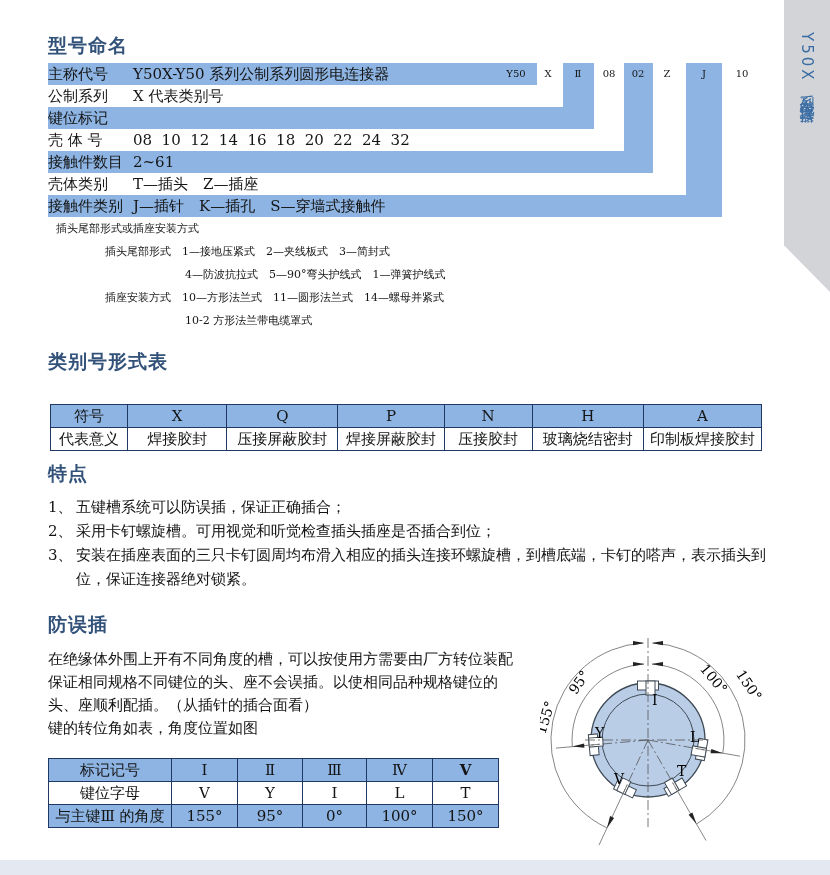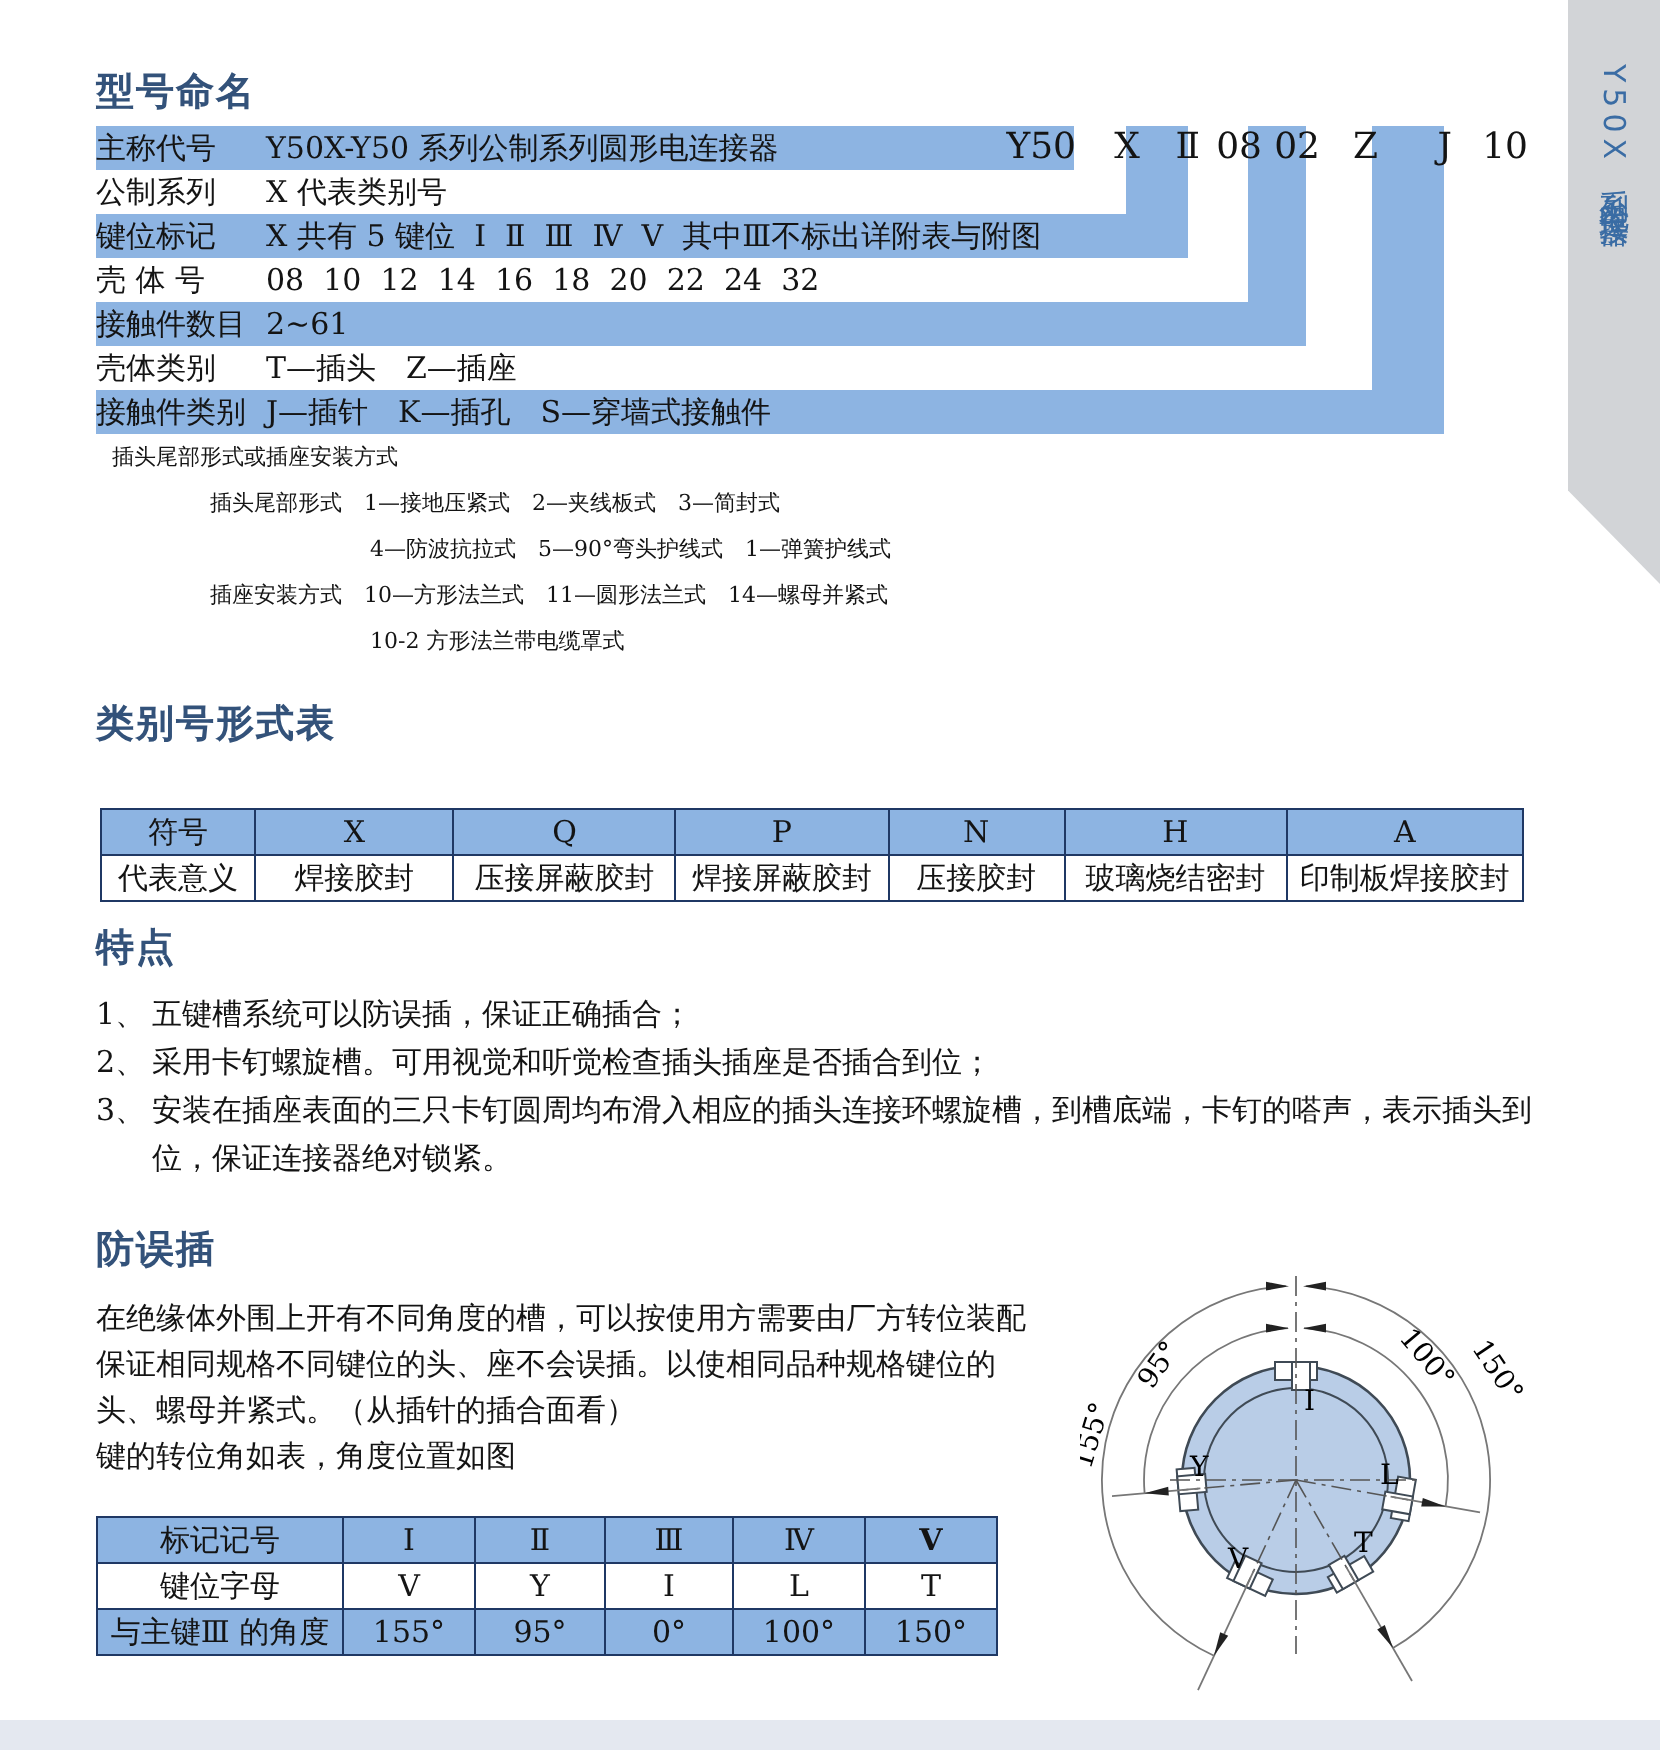--- a/index.html
+++ b/index.html
@@ -6,21 +6,21 @@
   .page{position:relative;width:830px;height:875px;background:#ffffff;overflow:hidden;
         font-family:"DejaVu Serif","Liberation Serif",serif;color:#141414;}
   .sec-title{position:absolute;left:48px;font-size:19px;font-weight:bold;color:#33527A;
              font-family:"DejaVu Sans","Liberation Sans",sans-serif;letter-spacing:1px;}
   
   .bar{position:absolute;background:#8DB4E2;}
   .nrow{position:absolute;left:48px;height:22px;line-height:22px;font-size:15px;display:flex;}
   .nrow .lab{width:85px;flex:0 0 85px;white-space:pre;}
   .nrow .desc{white-space:pre;}
   .code-cell{position:absolute;top:63px;height:18px;line-height:22px;width:44px;
-             text-align:right;font-size:18px;}
+             text-align:center;font-size:10px;}
   .tail-line{position:absolute;height:22px;line-height:22px;font-size:11px;white-space:pre;}
   
   table{border-collapse:collapse;table-layout:fixed;}
   td{border:1.5px solid #1F3864;text-align:center;font-size:15px;height:22px;
      padding:0 2px;overflow:hidden;white-space:nowrap;}
   .blue-row td, td.blue{background:#8DB4E2;}
   .key-table tr:first-child td:last-child{font-weight:bold;}
   
   .feat-item{position:relative;padding-left:28px;font-size:15px;line-height:24px;}
   .feat-num{position:absolute;left:0;top:0;}
@@ -59,21 +59,20 @@
     <div class="nrow" style="top:63px;">
         <span class="lab">主称代号</span>
         <span class="desc">Y50X-Y50 系列公制系列圆形电连接器</span>
       </div>
     <div class="nrow" style="top:85px;">
         <span class="lab">公制系列</span>
         <span class="desc">X 代表类别号</span>
       </div>
     <div class="nrow" style="top:107px;">
         <span class="lab">键位标记</span>
-        <span class="desc">X 共有 5 键位  Ⅰ  Ⅱ  Ⅲ  Ⅳ  Ⅴ  其中Ⅲ不标出详附表与附图</span>
       </div>
     <div class="nrow" style="top:129px;">
         <span class="lab">壳 体 号</span>
         <span class="desc">08  10  12  14  16  18  20  22  24  32</span>
       </div>
     <div class="nrow" style="top:151px;">
         <span class="lab">接触件数目</span>
         <span class="desc">2~61</span>
       </div>
     <div class="nrow" style="top:173px;">
@@ -138,21 +137,21 @@
   <div style="position:absolute;left:48px;top:495px;width:742px;">
     <div class="feat-item"><span class="feat-num">1、</span><span>五键槽系统可以防误插，保证正确插合；</span></div>
     <div class="feat-item"><span class="feat-num">2、</span><span>采用卡钉螺旋槽。可用视觉和听觉检查插头插座是否插合到位；</span></div>
     <div class="feat-item"><span class="feat-num">3、</span><span>安装在插座表面的三只卡钉圆周均布滑入相应的插头连接环螺旋槽，到槽底端，卡钉的嗒声，表示插头到位，保证连接器绝对锁紧。</span></div>
   </div>
 
   <div class="sec-title" style="top:612px;">防误插</div>
   <div style="position:absolute;left:48px;top:648px;">
     <div class="para-line">在绝缘体外围上开有不同角度的槽，可以按使用方需要由厂方转位装配</div>
     <div class="para-line">保证相同规格不同键位的头、座不会误插。以使相同品种规格键位的</div>
-    <div class="para-line">头、螺母并紧式。（从插针的插合面看）</div>
+    <div class="para-line">头、座顺利配插。（从插针的插合面看）</div>
     <div class="para-line">键的转位角如表，角度位置如图</div>
   </div>
 
   <table class="key-table" style="position:absolute;left:48px;top:758px;width:450px;">
     <colgroup>
         <col style="width:123px">
         <col style="width:66px">
         <col style="width:65px">
         <col style="width:64px">
         <col style="width:66px">

